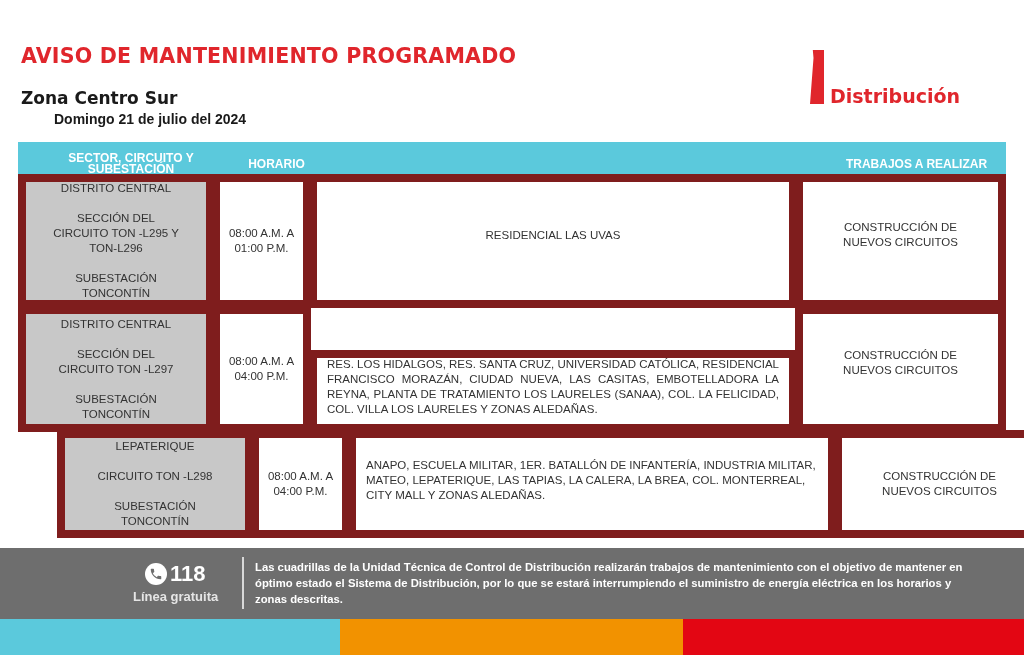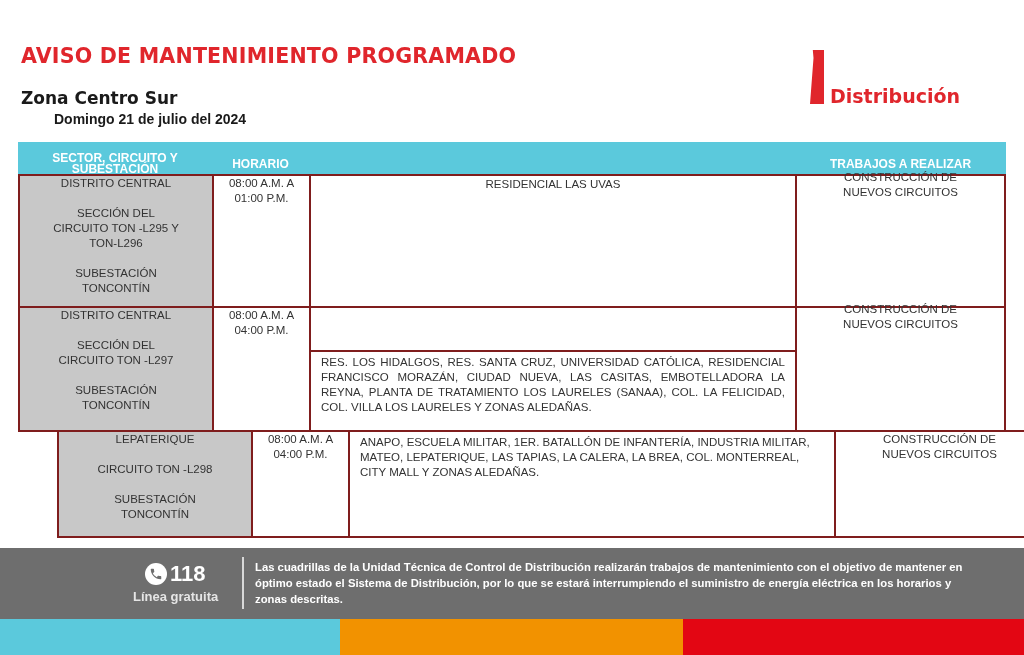--- a/index.html
+++ b/index.html
@@ -7,23 +7,23 @@
   .title { position:absolute; left:21px; top:44px; font-size:21px; font-weight:bold; color:#e0262c; letter-spacing:0.2px; font-family:"DejaVu Sans", sans-serif; transform:scaleX(0.98); transform-origin:left; }
   .zone { position:absolute; left:21px; top:88px; font-size:17px; font-weight:bold; color:#1a1a1a; font-family:"DejaVu Sans", sans-serif; }
   .date { position:absolute; left:19px; top:111px; font-size:14px; font-weight:bold; color:#1a1a1a; font-family:"Liberation Sans", sans-serif;margin-left:35px; }
   .logo { position:absolute; left:808px; top:50px; width:180px; height:56px; }
   .logo .bar { position:absolute; left:2px; top:0; width:14px; height:54px; background:#e0262c; clip-path:polygon(20% 0,100% 0,100% 100%,0 100%,25% 15%); }
   .logo .enee { position:absolute; left:24px; top:-6px; font-size:40px; font-weight:bold; color:#111; letter-spacing:4px; font-family:"DejaVu Sans", sans-serif; }
   .logo .dist { position:absolute; left:22px; top:35px; font-size:19px; font-weight:bold; color:#e0262c; font-family:"DejaVu Sans", sans-serif; }
 
   .table { position:absolute; left:18px; top:142px; width:988px; }
   .thead { position:relative; height:32px; background:#5bc9dc; color:#fff; font-weight:bold; font-size:12px; }
-  .th { position:absolute; top:0; height:44px; display:flex; align-items:center; justify-content:center; text-align:center; line-height:11px; }
+  .th { position:absolute; top:0; height:44px; display:flex; align-items:center; justify-content:center; text-align:center; line-height:11px;padding-left:16px; }
   .row { position:absolute; left:0; width:988px; }
-  .cell { position:absolute; top:0; bottom:0; border:2px solid #7f1d1d; box-sizing:border-box; display:flex; justify-content:center; text-align:center; font-size:11.5px; color:#333; line-height:15px; }
+  .cell { position:absolute; top:0; bottom:0; border:8px solid #7f1d1d; box-sizing:border-box; display:flex; align-items:center; justify-content:center; text-align:center; font-size:11.5px; color:#333; line-height:15px; }
   .cell.grey { background:#c8c8c8; }
   .cell.zones { justify-content:flex-start; text-align:justify; padding:7px 10px; }
   .cell.zones.center { justify-content:center; text-align:center; }
   .sector-line { display:block; }
   .gap { display:block; height:15px; }
 
   .footer { position:absolute; left:0; top:548px; width:1024px; height:71px; background:#6e6e6e; }
   .phone { position:absolute; left:145px; top:13px; color:#fff; font-size:22px; font-weight:bold; display:flex; align-items:center; }
   .phone-icon { width:22px; height:22px; border-radius:50%; background:#fff; display:inline-flex; align-items:center; justify-content:center; margin-right:3px; }
   .linea { position:absolute; left:133px; top:41px; color:#e5e5e5; font-size:13px; font-weight:bold; }

